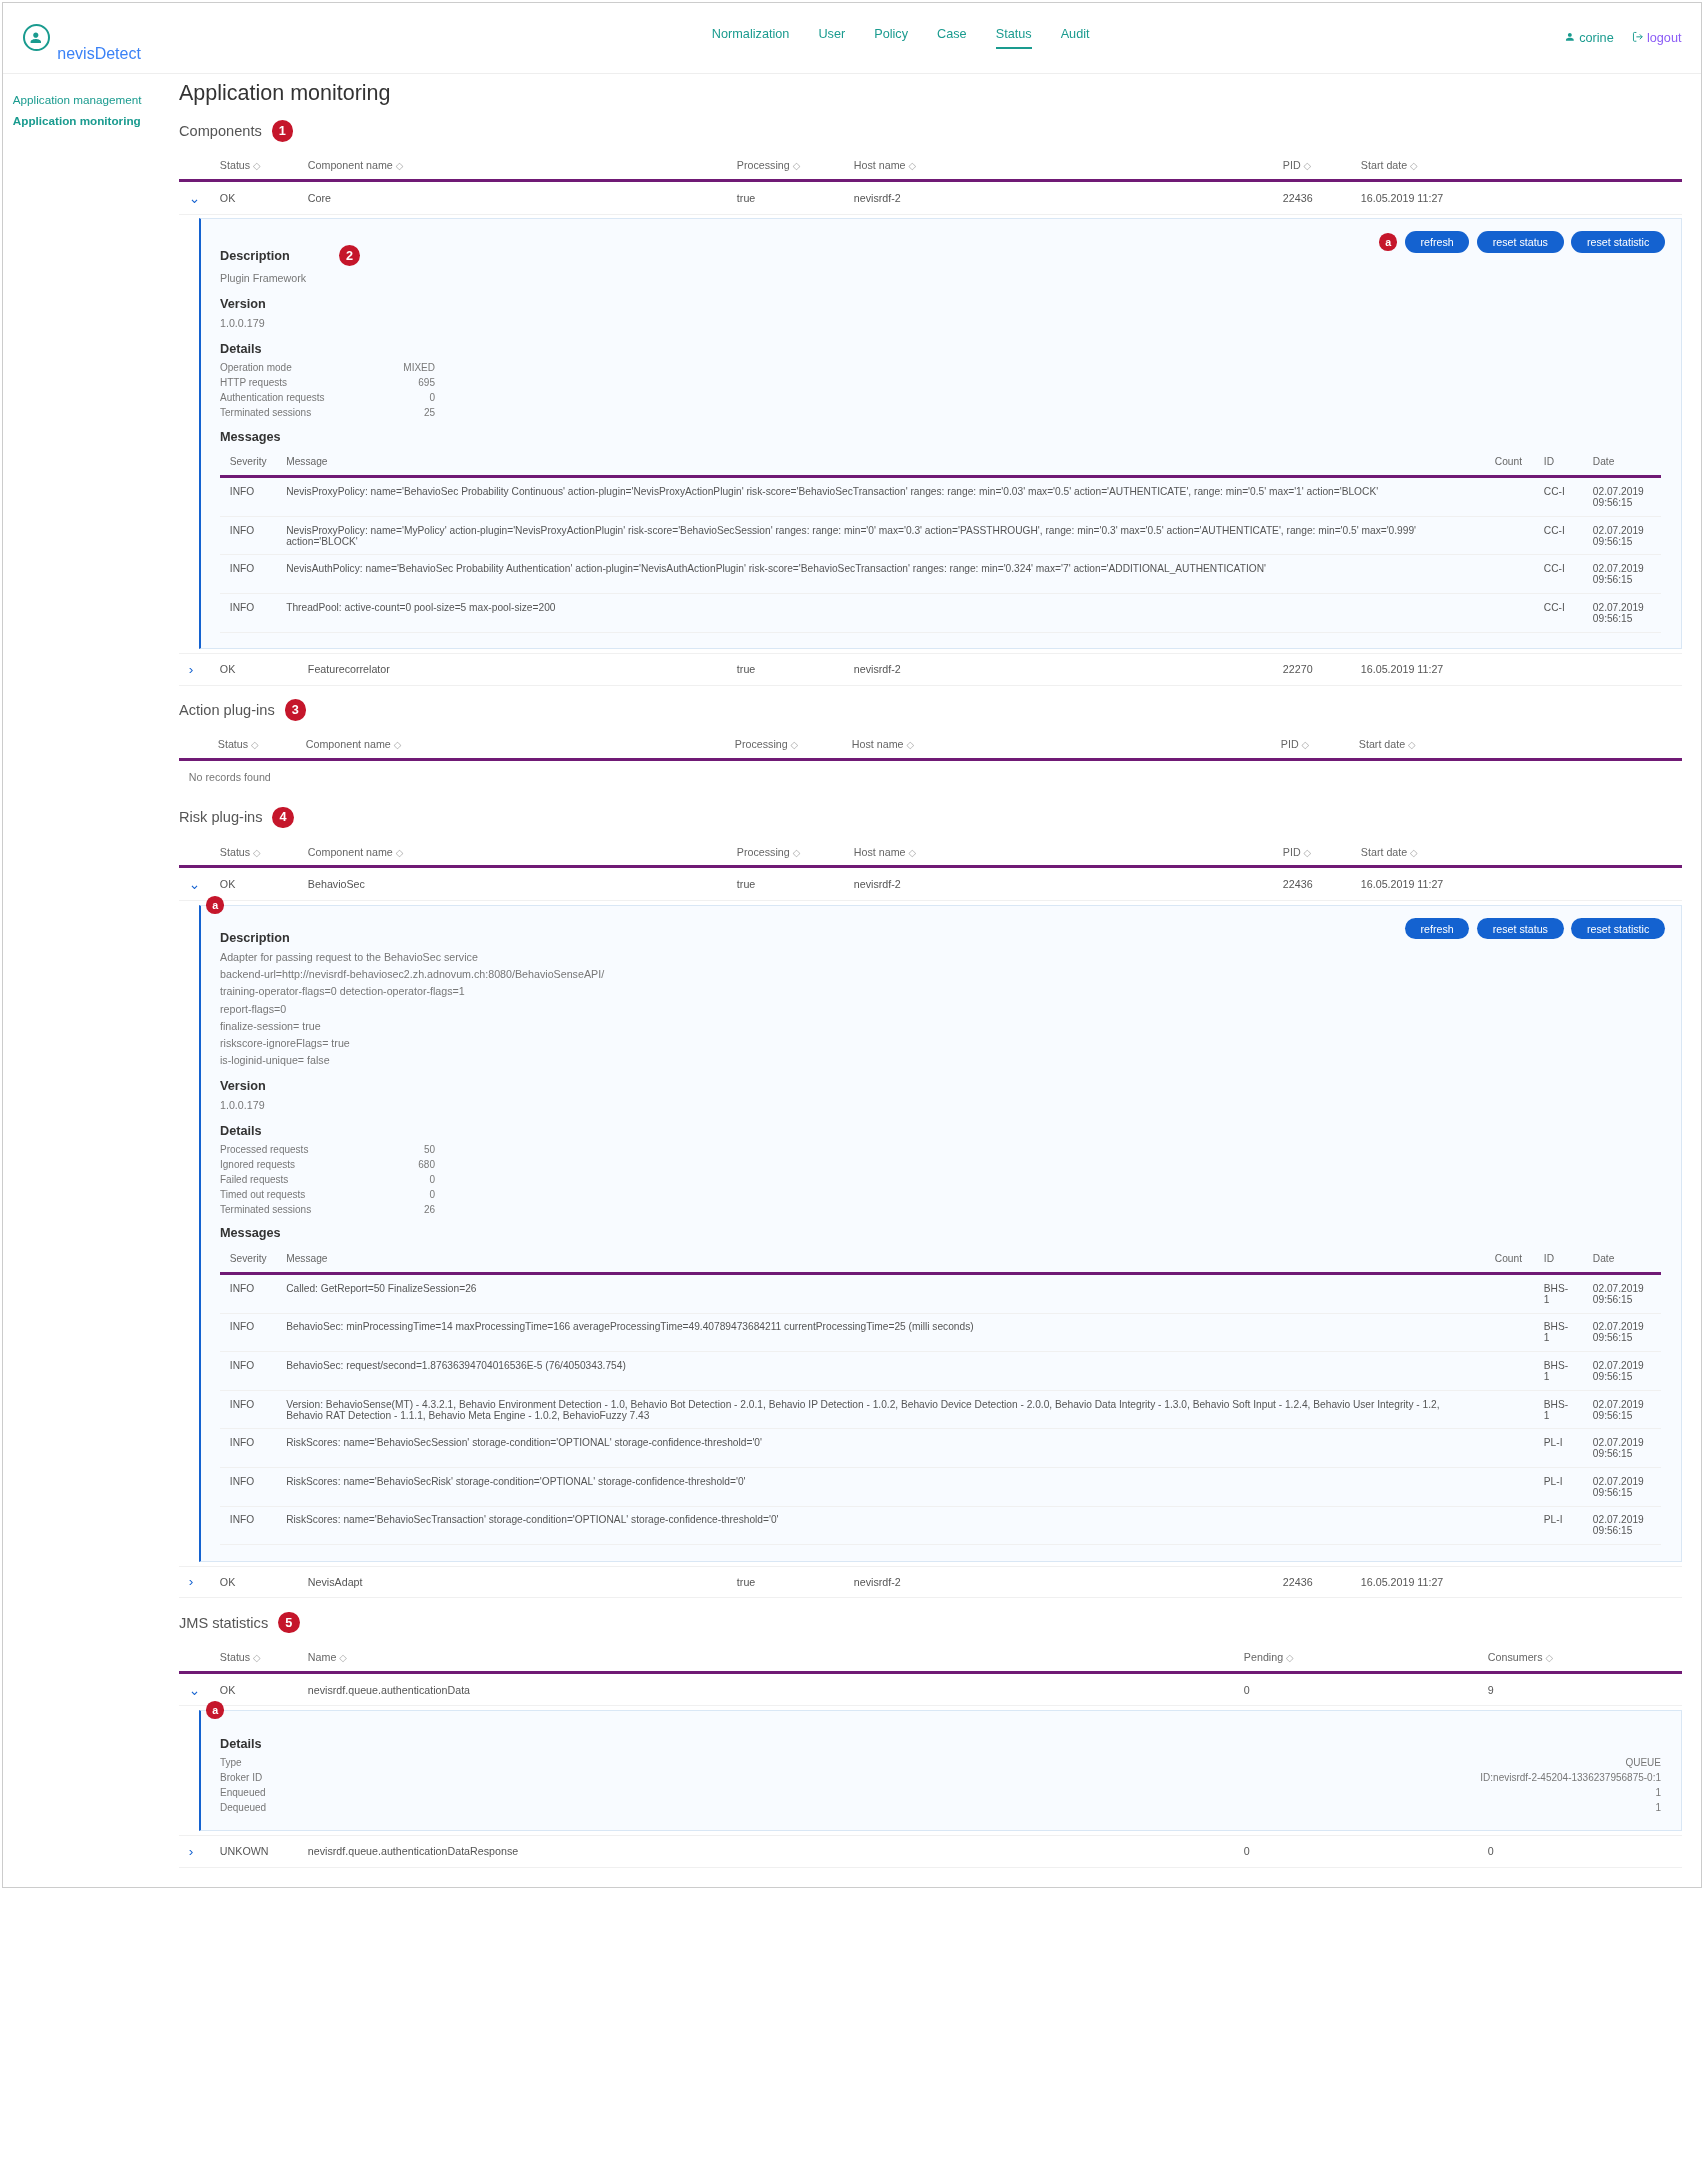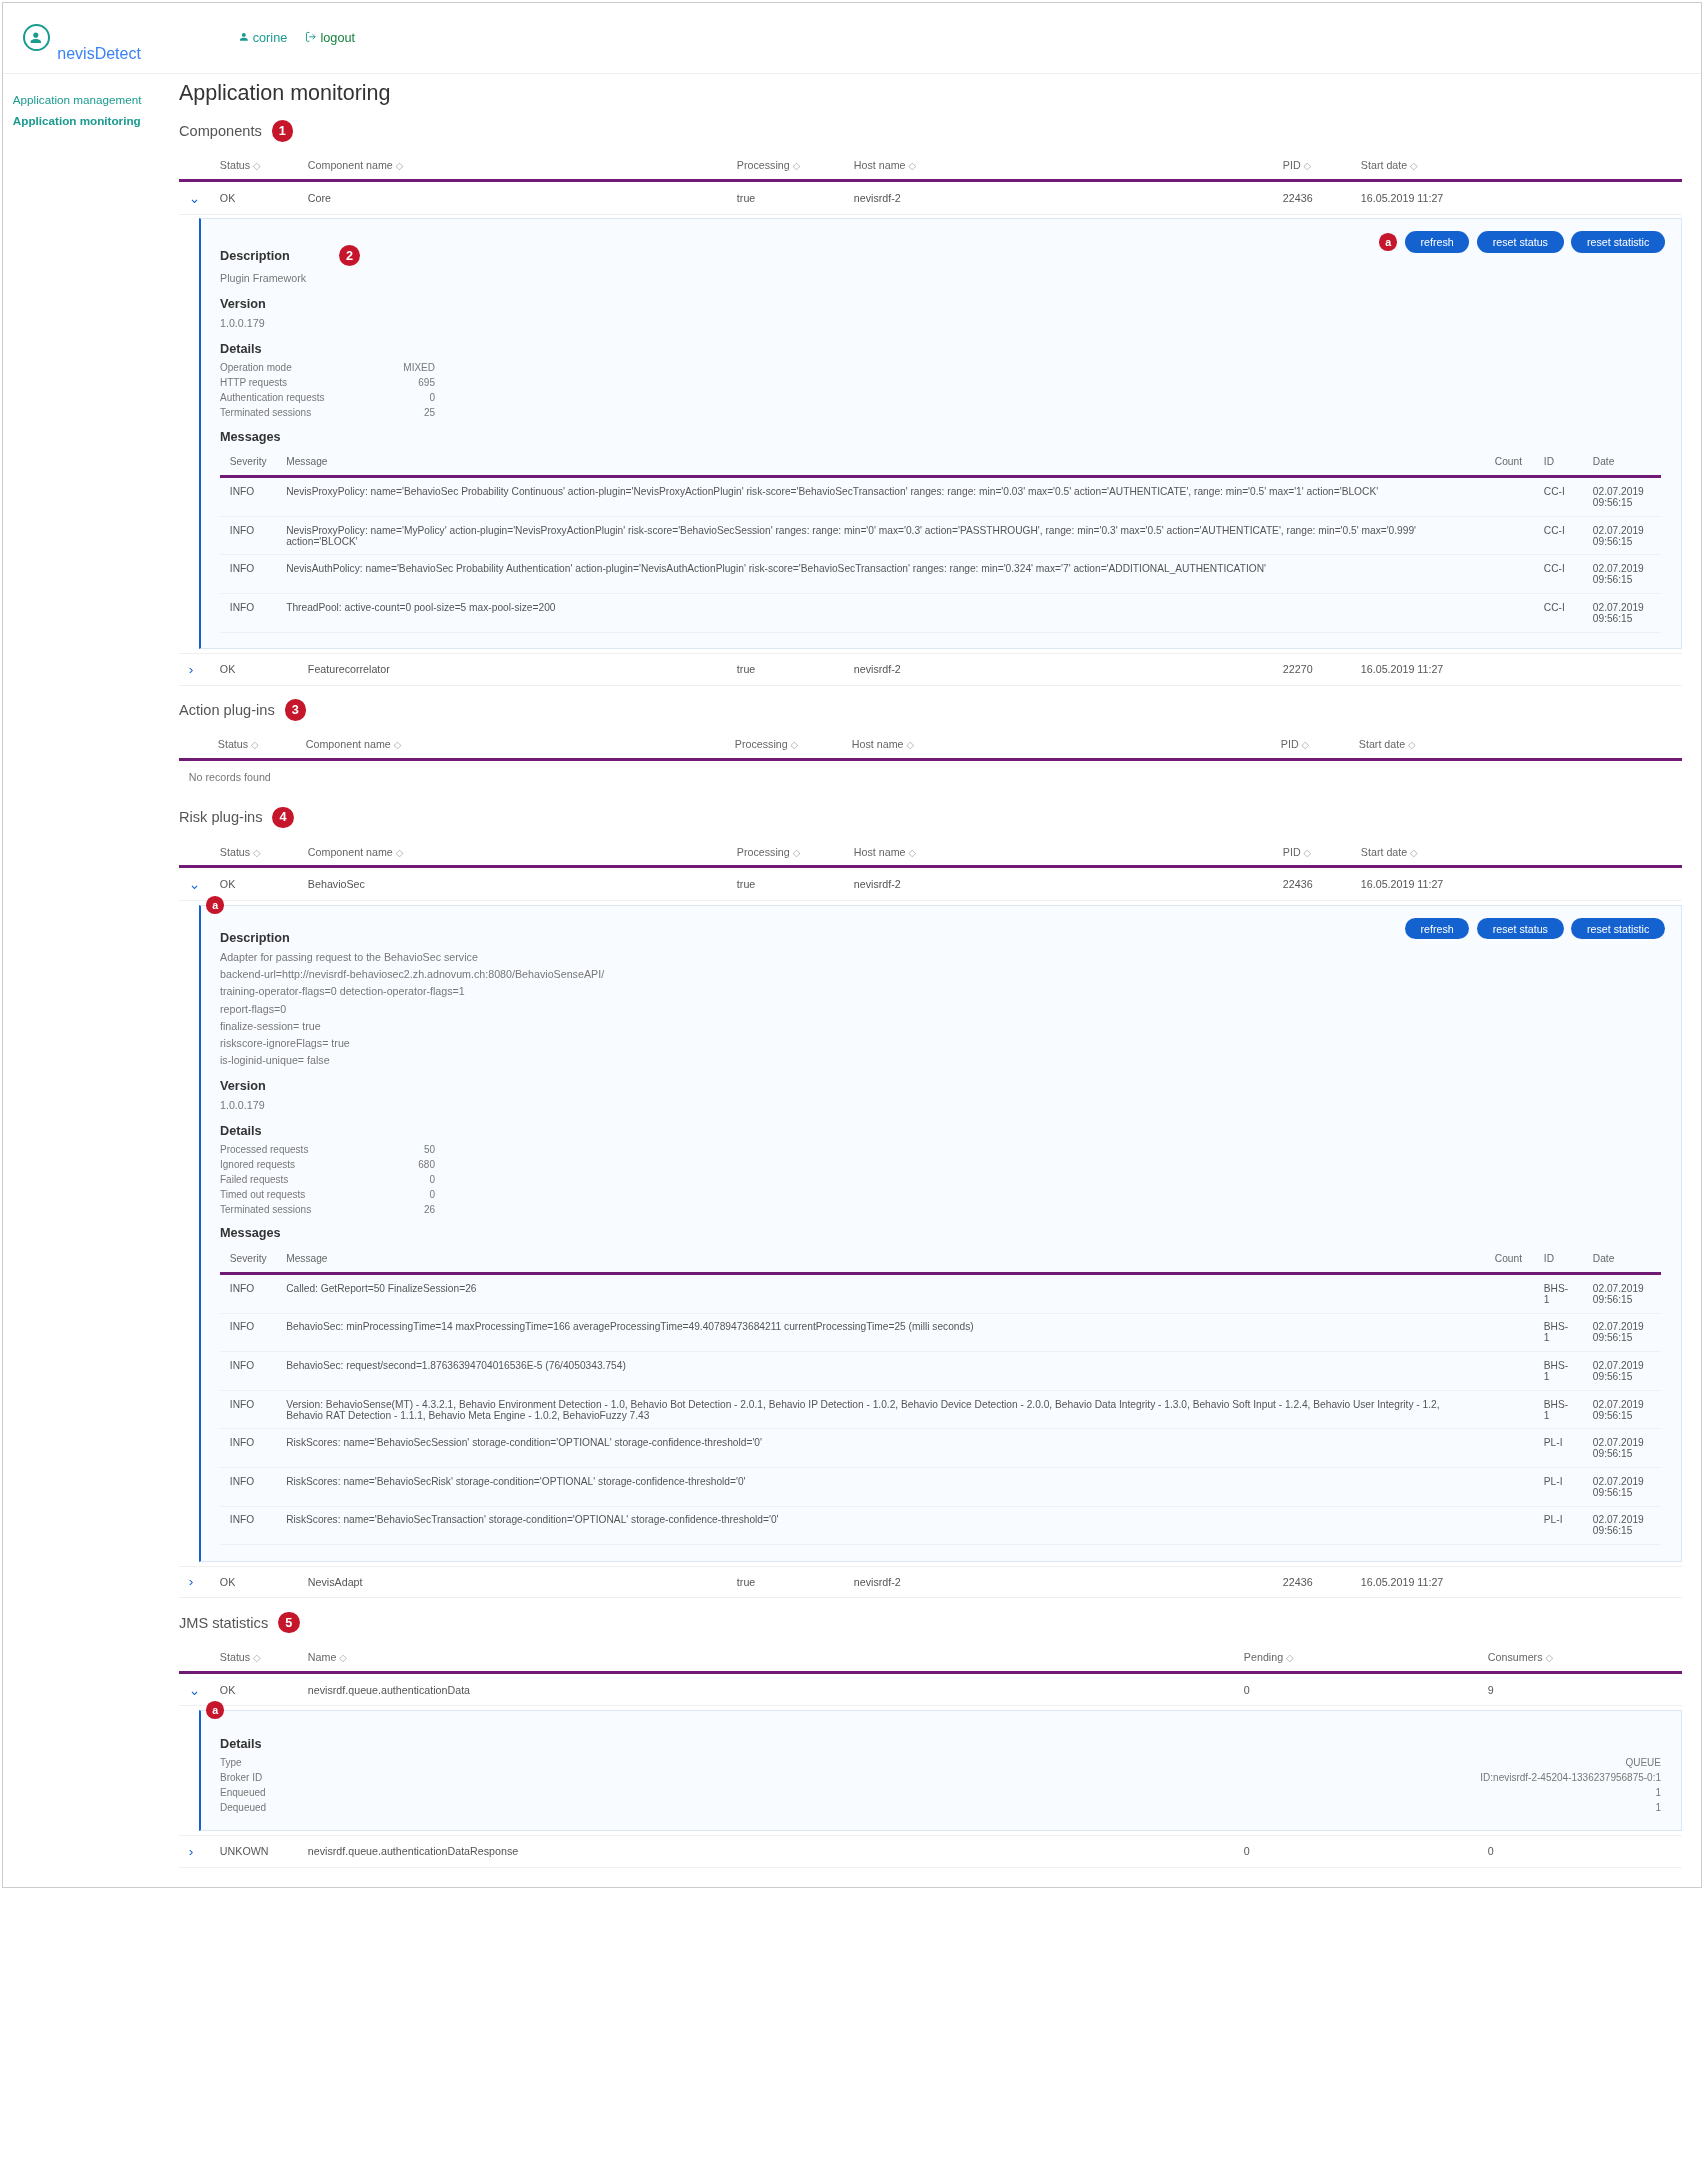--- a/index.html
+++ b/index.html
@@ -8,21 +8,21 @@
 .header { display: flex; align-items: center; padding: 9.8px 19.5px; border-bottom: 1px solid #eee; }
 .logo-area { display: flex; align-items: center; gap: 7.8px; flex: 0 0 215px; }
 .logo-icon { width: 27px; height: 27px; border: 2px solid #1a9b8f; border-radius: 50%; display: flex; align-items: center; justify-content: center; }
 .logo-icon svg { width: 15.6px; height: 15.6px; fill: #1a9b8f; }
 .product-name { font-size: 16px; color: #3b82f6; margin-top: 32px; }
 .top-nav { flex: 1; display: flex; justify-content: center; gap: 29px; }
 .top-nav a { color: #1a9b8f; text-decoration: none; font-size: 12.7px; padding-bottom: 5.9px; }
 .top-nav a.active { border-bottom: 2.9px solid #1a9b8f; color: #1a9b8f; font-weight: 500; }
 .user-area { display: flex; gap: 18px; align-items: center; font-size: 12.7px; }
 .user-area .user { color: #1a9b8f; }
-.user-area .logout { color: #15803d; }
+.user-area .logout { color: #8b5cf6; }
 .body-wrap { display: flex; }
 .sidebar { width: 176px; padding: 15.6px 9.8px; font-size: 11.7px; }
 .sidebar a { display: block; color: #1a9b8f; text-decoration: none; padding: 3.9px 0; }
 .sidebar a.active { font-weight: bold; }
 .main { flex: 1; padding: 7.8px 19.5px 19.5px 0; }
 h1.page-title { font-size: 21.5px; font-weight: 400; color: #333; margin-bottom: 11.7px; }
 .section-title { font-size: 14.6px; color: #555; margin: 13.7px 0 9.8px; display: flex; align-items: center; gap: 9.8px; text-align: center; }
 .badge-num { background: #c5162b; color: #fff; width: 21.5px; height: 21.5px; border-radius: 50%; display: inline-flex; align-items: center; justify-content: center; font-size: 12.7px; font-weight: bold; }
 .badge-letter { background: #c5162b; color: #fff; width: 17.6px; height: 17.6px; border-radius: 50%; display: inline-flex; align-items: center; justify-content: center; font-size: 10.7px; font-weight: bold; }
 table.grid { width: 100%; border-collapse: collapse; font-size: 10.7px; }
@@ -58,20 +58,28 @@
 <div class="app-frame">
   <div class="header">
     <div class="logo-area">
       <span class="logo-icon">
         <svg viewBox="0 0 24 24">
             <path d="M12 12c2.2 0 4-1.8 4-4s-1.8-4-4-4-4 1.8-4 4 1.8 4 4 4zm0 2c-2.7 0-8 1.3-8 4v2h16v-2c0-2.7-5.3-4-8-4z"></path>
           </svg>
       </span>
       <span class="product-name">nevisDetect</span>
     </div>
+    <nav class="top-nav">
+      <a>Normalization</a>
+      <a>User</a>
+      <a>Policy</a>
+      <a>Case</a>
+      <a class="active">Status</a>
+      <a>Audit</a>
+    </nav>
     <div class="user-area">
       <span class="user">
         <svg width="11.7" height="11.7" viewBox="0 0 24 24" fill="#1a9b8f" style="vertical-align:-1px">
             <path d="M12 12c2.2 0 4-1.8 4-4s-1.8-4-4-4-4 1.8-4 4 1.8 4 4 4zm0 2c-2.7 0-8 1.3-8 4v2h16v-2c0-2.7-5.3-4-8-4z"></path>
           </svg>
         <span>corine</span>
       </span>
       <span class="logout">
         <svg width="11.7" height="11.7" viewBox="0 0 24 24" fill="none" stroke="#1a9b8f" stroke-width="2" style="vertical-align:-1px">
             <path d="M9 21H5a2 2 0 01-2-2V5a2 2 0 012-2h4M16 17l5-5-5-5M21 12H9"></path>

